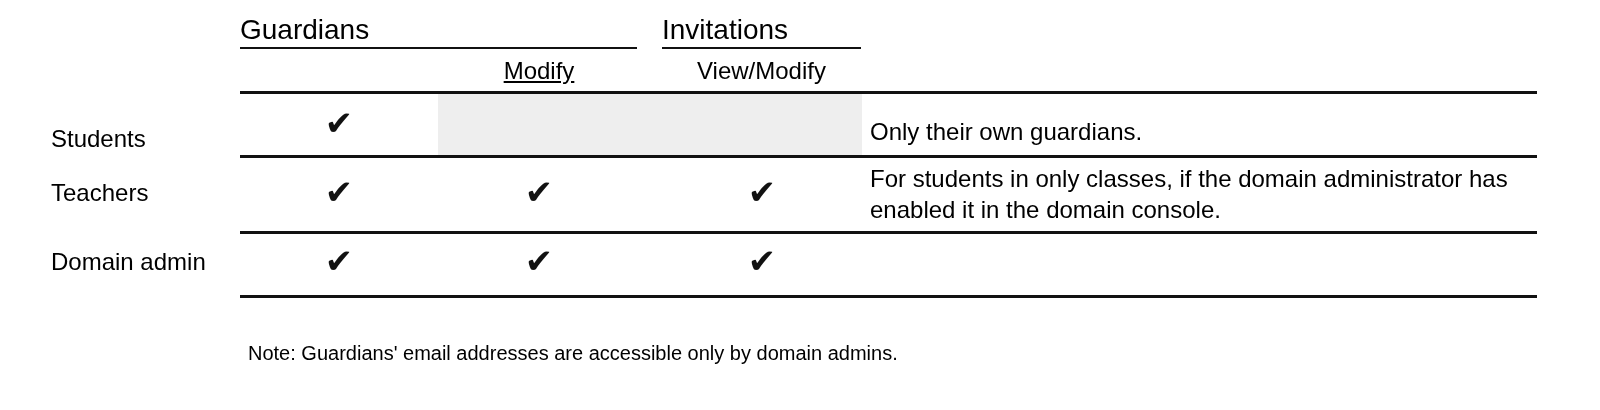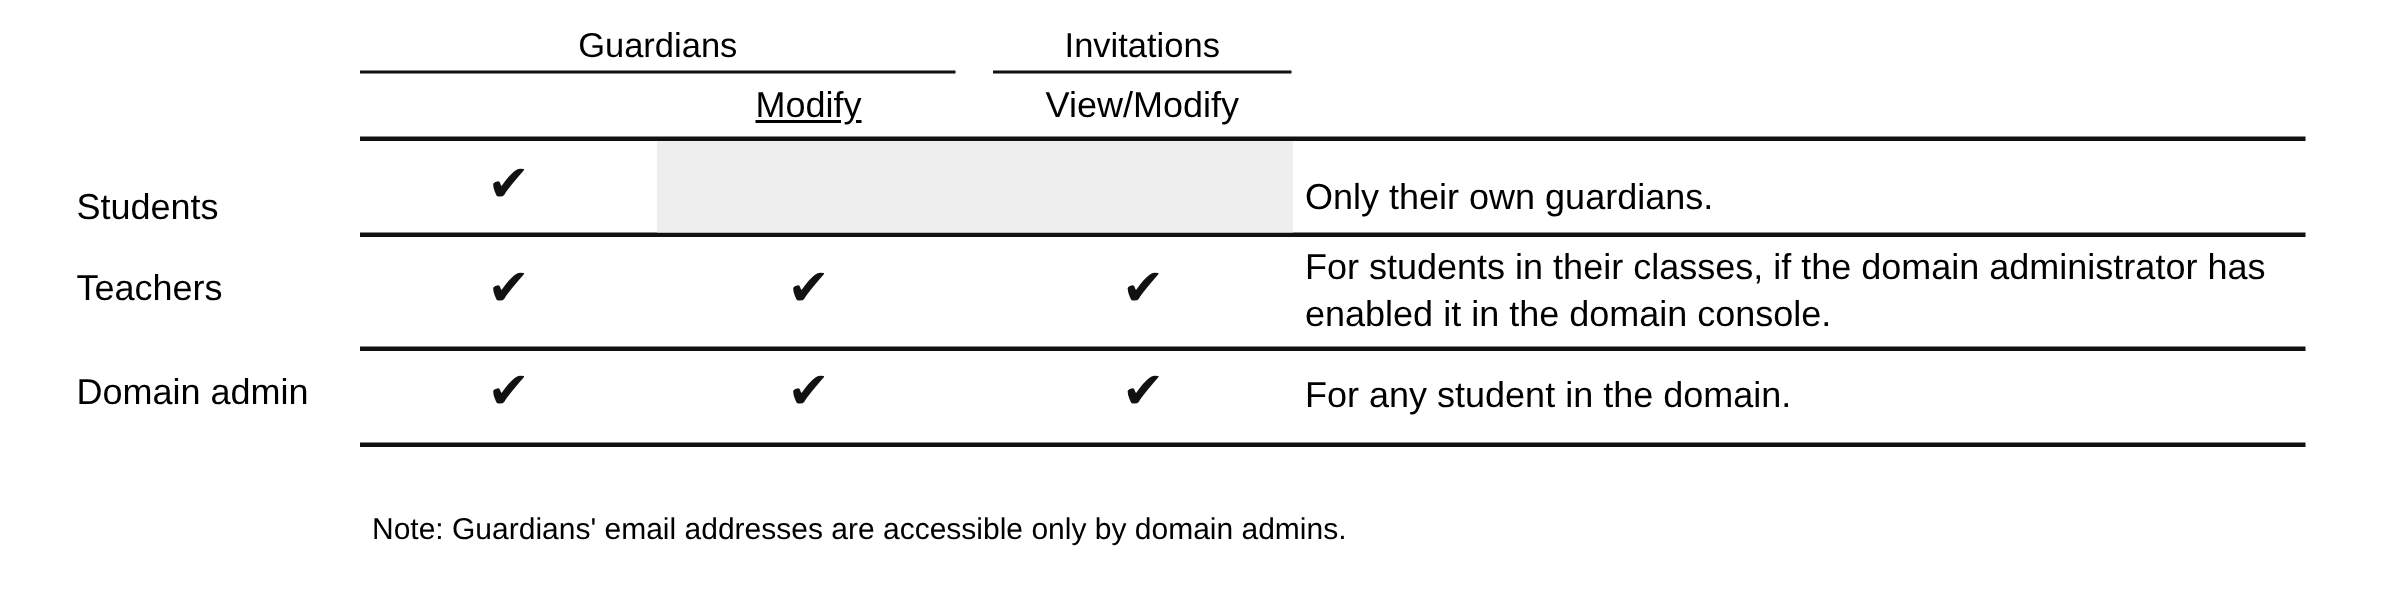--- a/index.html
+++ b/index.html
@@ -27,22 +27,21 @@
     position: absolute;
     left: 0;
     top: 0;
     width: 1600px;
     height: 310px;
   }
 
   
   .group-label {
     position: absolute;
-    text-align: center;
-    font-size: 23px;
+    font-size: 28px;
     line-height: 28px;
     white-space: nowrap;
   }
   .group-guardians  { left: 240px; top: 16px; width: 397px; }
   .group-invitations{ left: 662px; top: 16px; width: 199px; }
 
   
   .span-rule {
     position: absolute;
     height: 0;
@@ -165,25 +164,24 @@
     <div class="row-label r0">Students</div>
     <div class="check c0 y0">✔</div>
     <div class="check c1 y0"></div>
     <div class="check c2 y0"></div>
     <div class="desc d0">Only their own guardians.</div>
 
     <div class="row-label r1">Teachers</div>
     <div class="check c0 y1">✔</div>
     <div class="check c1 y1">✔</div>
     <div class="check c2 y1">✔</div>
-    <div class="desc d1">For students in their classes, if the domain administrator has enabled it in the domain console.</div>
+    <div class="desc d1">For students in only classes, if the domain administrator has enabled it in the domain console.</div>
 
     <div class="row-label r2">Domain admin</div>
     <div class="check c0 y2">✔</div>
     <div class="check c1 y2">✔</div>
     <div class="check c2 y2">✔</div>
-    <div class="desc d2">For any student in the domain.</div>
 
   </div>
 
   <div class="note">Note: Guardians' email addresses are accessible only by domain admins.</div>
 
 </div>
 
 </body></html>

